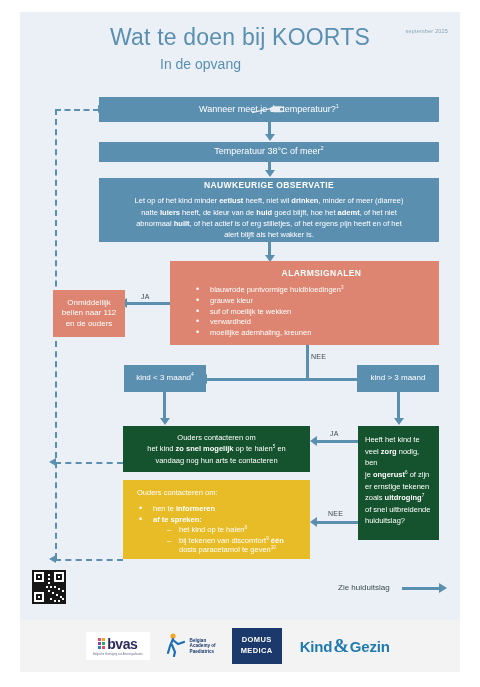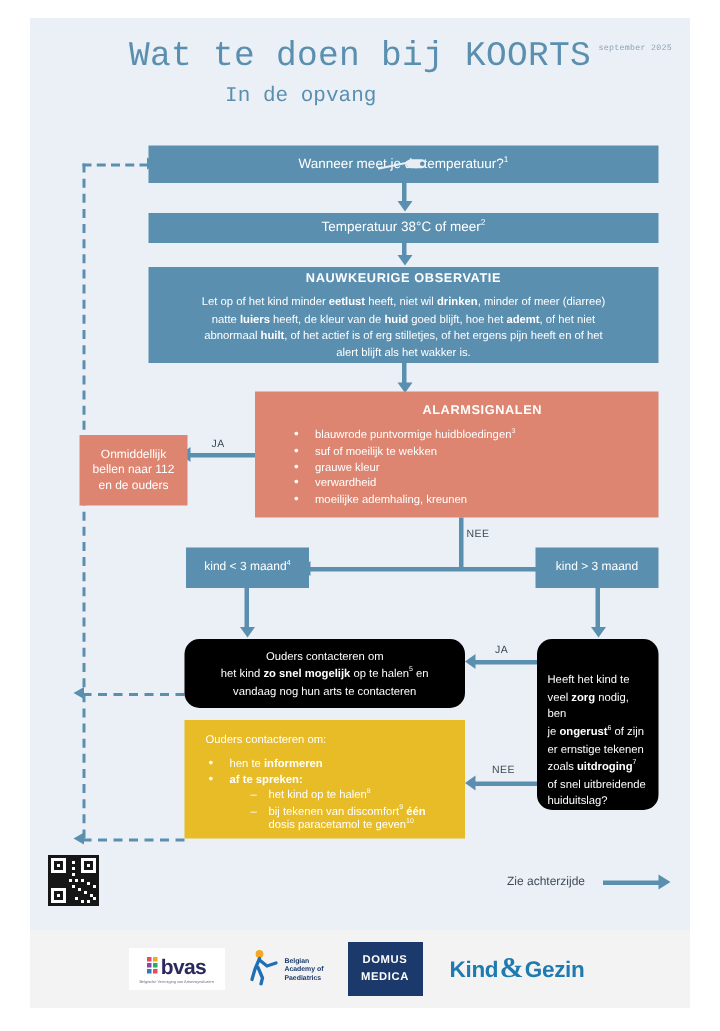--- a/index.html
+++ b/index.html
@@ -9,21 +9,21 @@
     background:#ffffff;
     position:relative;
     overflow:hidden;
   }
   #poster {
     position:absolute; left:20px; top:12px;
     width:440px; height:660px;
     background:#eaf0f5;
   }
   
-  .hdr { position:absolute; left:0; top:0; width:440px; height:74px;font-family:Liberation Mono, monospace; }
+  .hdr { position:absolute; left:0; top:0; width:440px; height:74px; }
   .title {
     position:absolute; left:0; top:12px; width:440px;
     text-align:center; font-size:23px; color:#5b8fb0;
     font-weight:400; letter-spacing:.2px;
   }
   .subtitle {
     position:absolute; left:0; top:44px; width:361px;
     text-align:center; font-size:14px; color:#5b8fb0; font-weight:400;
   }
   .datebadge {
@@ -31,21 +31,21 @@
     font-size:5.5px; color:#8aa3b5; letter-spacing:.2px;
   }
   
   .box {
     position:absolute; color:#fff; text-align:center;
     display:flex; flex-direction:column; justify-content:center;
     line-height:1.28;
   }
   .blue   { background:#5b8fb0; }
   .salmon { background:#dd8570; }
-  .orange { background:#000000;border-radius:10px; }
+  .orange { background:#14532d; }
   .yellow { background:#e8bc26; }
   .bhead { font-weight:bold; letter-spacing:.4px; }
   b { font-weight:bold; }
   sup { font-size:.62em; vertical-align:super; line-height:0; }
 
   
   .vline { position:absolute; background:#5b8fb0; width:3px; }
   .hline { position:absolute; background:#5b8fb0; height:3px; }
   .arrowhead { position:absolute; width:0; height:0; }
   .ad { border-left:5px solid transparent; border-right:5px solid transparent;
@@ -166,22 +166,22 @@
     </div>
   </div>
 
   <div class="vline" style="left:248px; top:230px; height:14px;"></div>
   <div class="arrowhead ad" style="left:244.5px; top:243px;"></div>
 
   <div class="box salmon" style="left:150px; top:249px; width:269px; height:84px; font-size:7.5px; justify-content:flex-start; padding-top:7px;">
     <div class="bhead" style="font-size:8.5px; margin-bottom:5px;padding-left:34px;">ALARMSIGNALEN</div>
     <ul class="bul">
       <li><span>blauwrode puntvormige huidbloedingen</span><sup>3</sup></li>
+      <li><span>grauwe kleur</span></li>
       <li><span>suf of moeilijk te wekken</span></li>
-      <li><span>grauwe kleur</span></li>
       <li><span>verwardheid</span></li>
       <li><span>moeilijke ademhaling, kreunen</span></li>
     </ul>
   </div>
 
   <div class="hline" style="left:106px; top:290px; width:44px;"></div>
   <div class="arrowhead al" style="left:100px; top:285.5px;"></div>
   <div class="lbl" style="left:121px; top:281px;">JA</div>
 
   <div class="box salmon" style="left:33px; top:278px; width:72px; height:47px; font-size:8px;">
@@ -213,21 +213,21 @@
   <div class="box orange" style="left:103px; top:414px; width:187px; height:46px; font-size:7.5px; padding:0 8px;">
     <div style="margin-bottom:2px;">Ouders contacteren om</div>
     <div style="margin-bottom:2px;"><span>het kind </span><b>zo snel mogelijk</b><span> op te halen</span><sup>5</sup><span> en</span></div>
     <div>vandaag nog hun arts te contacteren</div>
   </div>
 
   <div class="hline" style="left:296px; top:428px; width:42px;"></div>
   <div class="arrowhead al" style="left:290px; top:423.5px;"></div>
   <div class="lbl" style="left:310px; top:418px;">JA</div>
 
-  <div class="box orange" style="left:338px; top:414px; width:81px; height:114px; font-size:7.5px; text-align:left; padding:0 7px; justify-content:flex-end; padding-top:8px; line-height:1.55;">
+  <div class="box orange" style="left:338px; top:414px; width:81px; height:114px; font-size:7.5px; text-align:left; padding:0 7px; justify-content:flex-start; padding-top:8px; line-height:1.55;">
     <div>
       <span>Heeft het kind te</span><br>
       <span>veel </span><b>zorg</b><span> nodig, ben</span><br>
       <span>je </span><b>ongerust</b><sup>6</sup><span> of zijn</span><br>
       <span>er ernstige tekenen</span><br>
       <span>zoals </span><b>uitdroging</b><sup>7</sup><br>
       <span>of snel uitbreidende</span><br>
       <span>huiduitslag?</span>
     </div>
   </div>
@@ -281,21 +281,21 @@
           <rect x="12" y="12" width="1" height="1"></rect>
         <rect x="14" y="13" width="1" height="1"></rect>
           <rect x="9" y="14" width="1" height="1"></rect>
         <rect x="11" y="15" width="1" height="1"></rect>
           <rect x="15" y="10" width="1" height="1"></rect>
         <rect x="13" y="15" width="1" height="1"></rect>
           <rect x="15" y="14" width="1" height="1"></rect>
       </g>
     </svg>
   </div>
-  <div class="backside">Zie achterzijde</div>
+  <div class="backside">Zie huiduitslag</div>
   <div class="backarrow"></div>
   <div class="backarrowhead"></div>
 
   <div class="logobar">
 
     <div class="logo-bvas">
       <div class="bvas-row">
         <div class="bvas-dots">
           <i style="background:#e84a5f"></i>
             <i style="background:#f5a623"></i>

